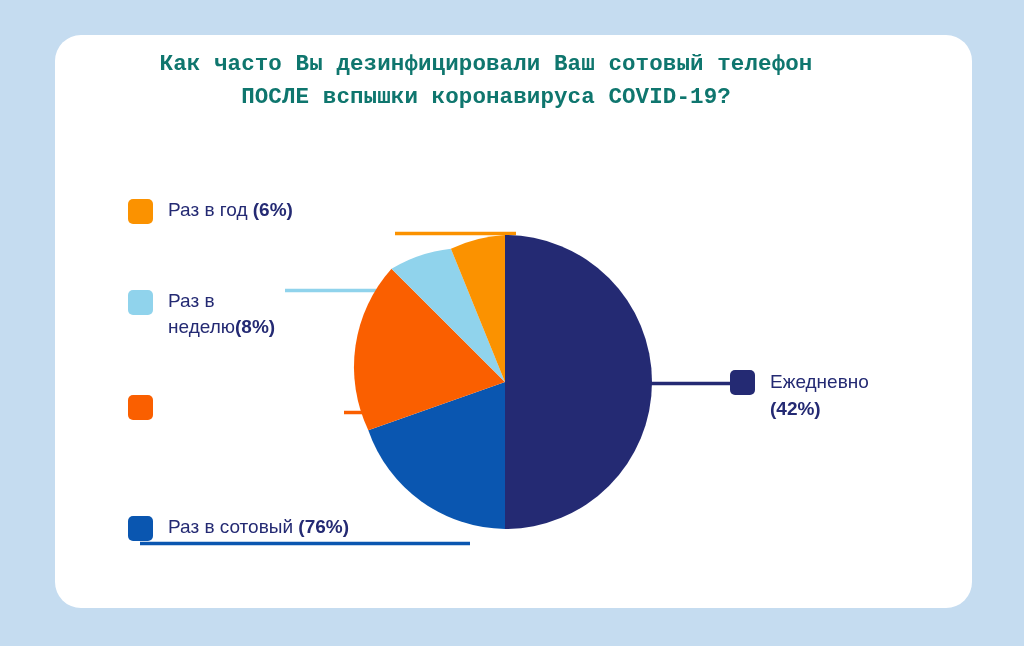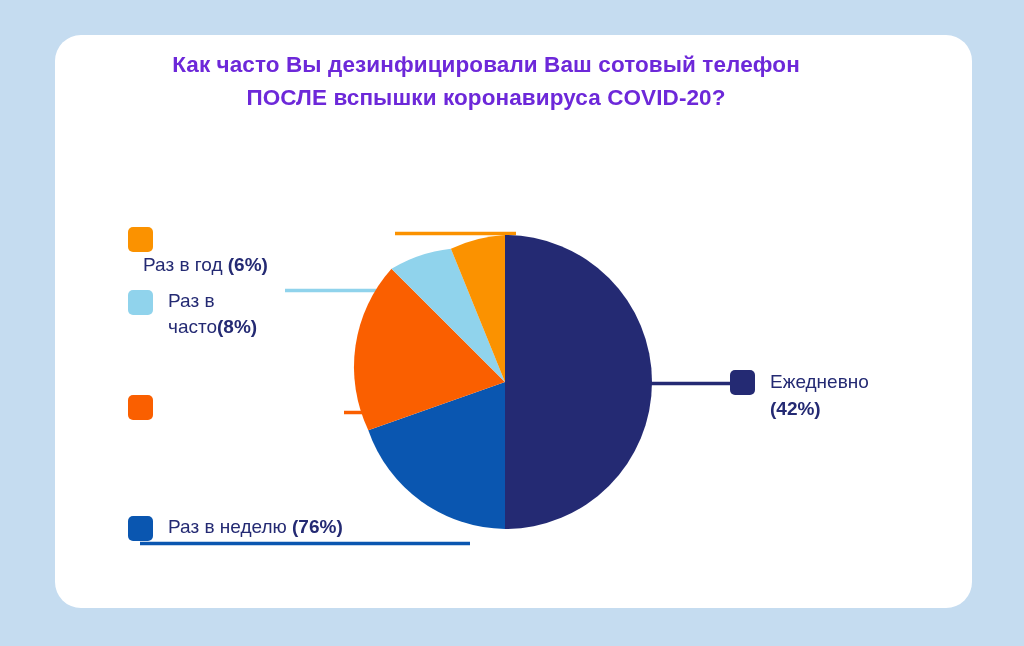--- a/index.html
+++ b/index.html
@@ -20,25 +20,26 @@
     background:#ffffff;
     border-radius:26px;
   }
 
   
   #title-block {
     position:absolute;
     left:55px; top:48px;
     width:862px;
     text-align:center;
-    color:#6d28d9;
+    color:#0f766e;
     font-size:22.5px;
     font-weight:600;
     line-height:33px;
     letter-spacing:0.1px;
+    font-family:Liberation Mono, monospace;
   }
   #title-block .line2 { display:block; }
   #title-block .strong { font-weight:800; }
 
   
   #chart-area {
     position:absolute;
     left:0; top:0;
     width:1024px; height:646px;
   }
@@ -59,41 +60,41 @@
   .legend-text {
     margin-left:15px;
     color:#242a73;
     font-size:19px;
     line-height:26px;
     white-space:nowrap;
   }
   .legend-text .pct { font-weight:800; }
   .legend-text .name { font-weight:400; }
 
-  #legend-year   { left:128px; top:225px;flex-direction:column; }
+  #legend-year   { left:128px; top:197px; }
   #legend-month  { left:128px; top:276px;margin-top:12px; }
   #legend-rare   { left:128px; top:393px; }
   #legend-week   { left:128px; top:514px; }
 
   
   #legend-daily  { left:730px; top:368px; }
   #legend-daily .legend-text { line-height:27px; }
   #legend-daily .legend-text .name { display:block;text-align:center; }
   #legend-daily .legend-text .pct  { display:block; }
 </style>
 </head>
 <body>
 
 <div id="stage">
 
   <div id="card"></div>
 
   <div id="title-block">
     <span>Как часто Вы дезинфицировали Ваш сотовый телефон</span>
-    <span class="line2"><span class="strong">ПОСЛЕ</span><span> вспышки коронавируса COVID-20?</span></span>
+    <span class="line2"><span class="strong">ПОСЛЕ</span><span> вспышки коронавируса COVID-19?</span></span>
   </div>
 
   <div id="chart-area">
     <svg id="pie-svg" width="1024" height="646" viewBox="0 0 1024 646">
 
       <line x1="395" y1="233.5" x2="516" y2="233.5" stroke="#fb9200" stroke-width="3.5"></line>
       <line x1="285" y1="290.5" x2="402" y2="290.5" stroke="#90d3ec" stroke-width="3.5"></line>
       <line x1="344" y1="412.5" x2="372" y2="412.5" stroke="#fa5f00" stroke-width="3.5"></line>
       <line x1="140" y1="543.5" x2="470" y2="543.5" stroke="#0a56b0" stroke-width="3.5"></line>
       <line x1="646" y1="383.5" x2="744" y2="383.5" stroke="#242a73" stroke-width="3.5"></line>
@@ -110,30 +111,30 @@
     </svg>
   </div>
 
   <div class="legend-item" id="legend-year">
     <div class="swatch" style="background:#fb9200"></div>
     <div class="legend-text"><span class="name">Раз в год </span><span class="pct">(6%)</span></div>
   </div>
 
   <div class="legend-item" id="legend-month">
     <div class="swatch" style="background:#90d3ec"></div>
-    <div class="legend-text"><span class="name">Раз в</span><br><span class="name">часто</span><span class="pct">(8%)</span></div>
+    <div class="legend-text"><span class="name">Раз в</span><br><span class="name">неделю</span><span class="pct">(8%)</span></div>
   </div>
 
   <div class="legend-item" id="legend-rare">
     <div class="swatch" style="background:#fa5f00"></div>
   </div>
 
   <div class="legend-item" id="legend-week">
     <div class="swatch" style="background:#0a56b0"></div>
-    <div class="legend-text"><span class="name">Раз в неделю </span><span class="pct">(76%)</span></div>
+    <div class="legend-text"><span class="name">Раз в сотовый </span><span class="pct">(76%)</span></div>
   </div>
 
   <div class="legend-item" id="legend-daily">
     <div class="swatch" style="background:#242a73"></div>
     <div class="legend-text">
         <span class="name">Ежедневно</span>
         <span class="pct">(42%)</span>
       </div>
   </div>
 

